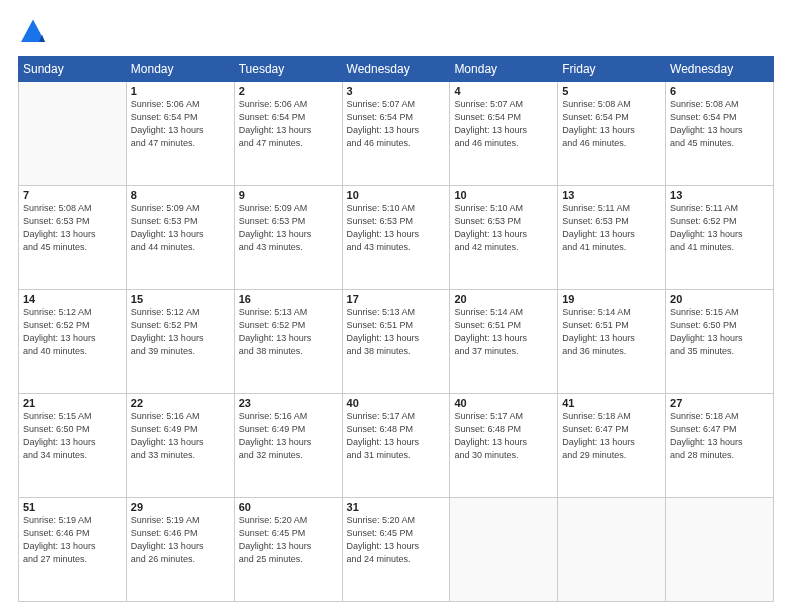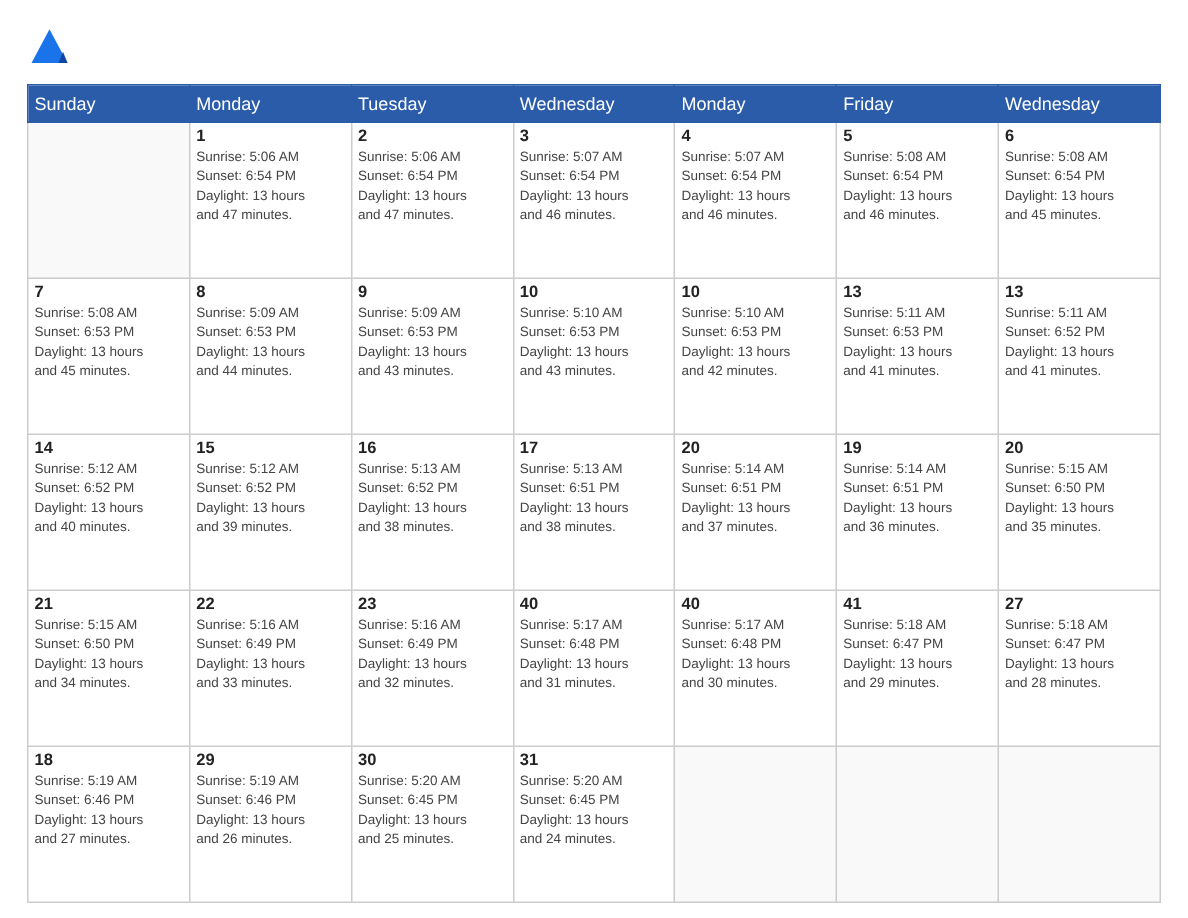--- a/index.html
+++ b/index.html
@@ -248,29 +248,29 @@
             <span class="day-num">41</span>
             <div class="day-info">Sunrise: 5:18 AM<br>Sunset: 6:47 PM<br>Daylight: 13 hours<br>and 29 minutes.</div>
           </td>
           <td>
             <span class="day-num">27</span>
             <div class="day-info">Sunrise: 5:18 AM<br>Sunset: 6:47 PM<br>Daylight: 13 hours<br>and 28 minutes.</div>
           </td>
         </tr>
         <tr>
           <td>
-            <span class="day-num">18</span>
+            <span class="day-num">51</span>
             <div class="day-info">Sunrise: 5:19 AM<br>Sunset: 6:46 PM<br>Daylight: 13 hours<br>and 27 minutes.</div>
           </td>
           <td>
             <span class="day-num">29</span>
             <div class="day-info">Sunrise: 5:19 AM<br>Sunset: 6:46 PM<br>Daylight: 13 hours<br>and 26 minutes.</div>
           </td>
           <td>
-            <span class="day-num">30</span>
+            <span class="day-num">60</span>
             <div class="day-info">Sunrise: 5:20 AM<br>Sunset: 6:45 PM<br>Daylight: 13 hours<br>and 25 minutes.</div>
           </td>
           <td>
             <span class="day-num">31</span>
             <div class="day-info">Sunrise: 5:20 AM<br>Sunset: 6:45 PM<br>Daylight: 13 hours<br>and 24 minutes.</div>
           </td>
           <td class="empty"></td>
           <td class="empty"></td>
           <td class="empty"></td>
         </tr>

